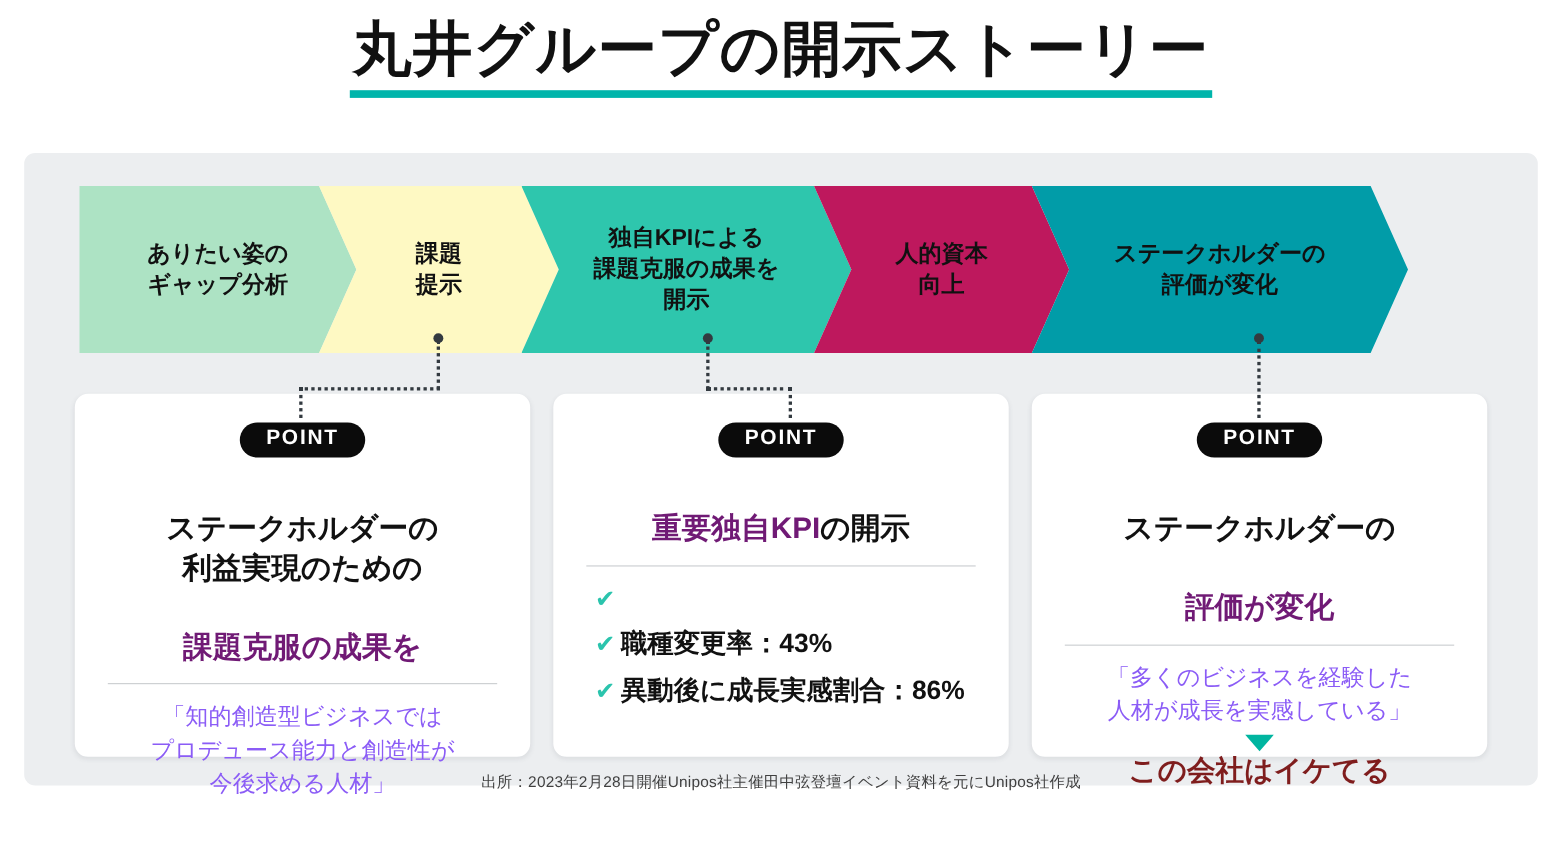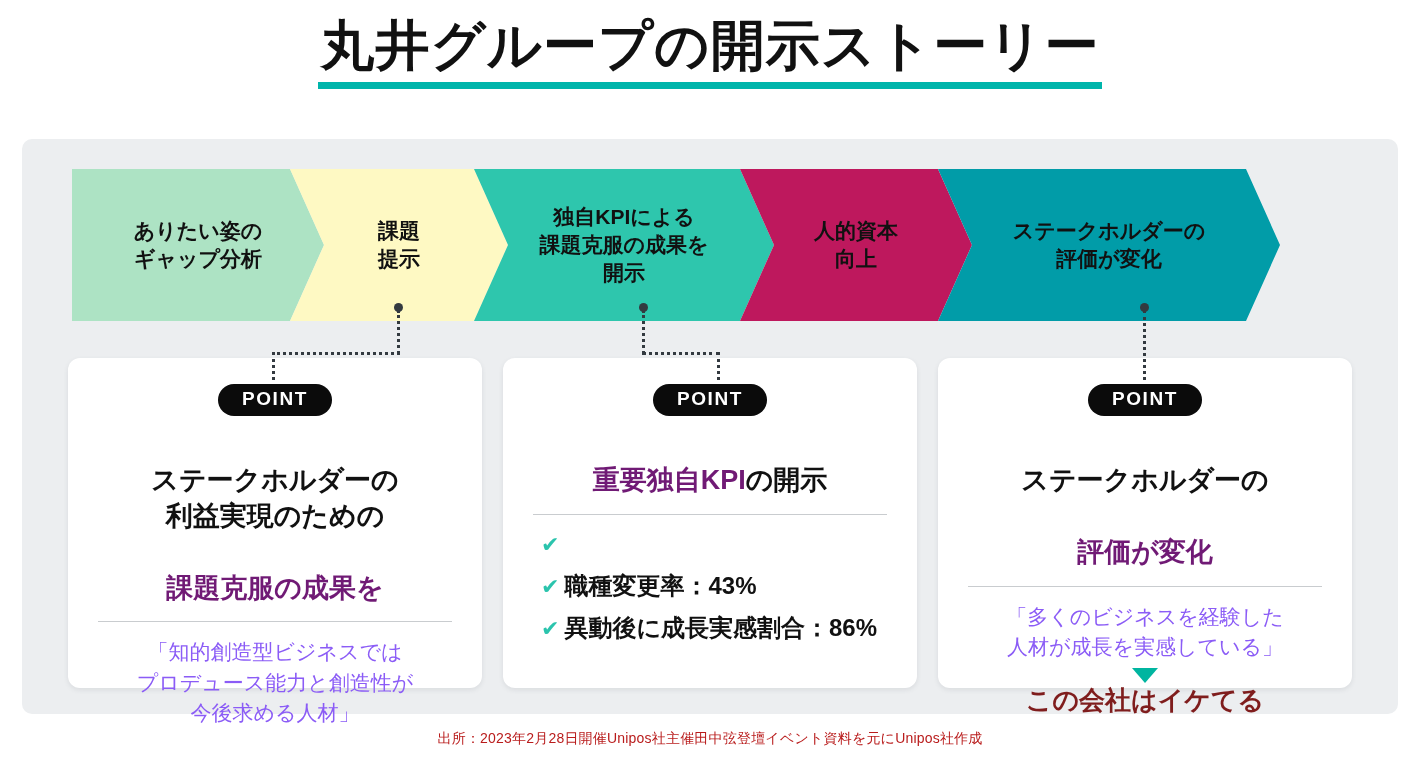--- a/index.html
+++ b/index.html
@@ -208,25 +208,25 @@
     font-size: 26px;
     font-weight: bold;
     color: #7f1d1d;
     line-height: 1.2;
   }
 
   
   .footer {
     position: absolute;
     left: 0;
-    top: 730px;
+    top: 702px;
     width: 1420px;
     text-align: center;
     font-size: 14px;
-    color: #b91c1c;
+    color: #404040;
     letter-spacing: 0.2px;
   }
 </style>
 </head>
 <body>
 
 <div class="title-wrap">
   <div class="title-text">丸井グループの開示ストーリー</div>
   <div class="title-underline"></div>
 </div>

